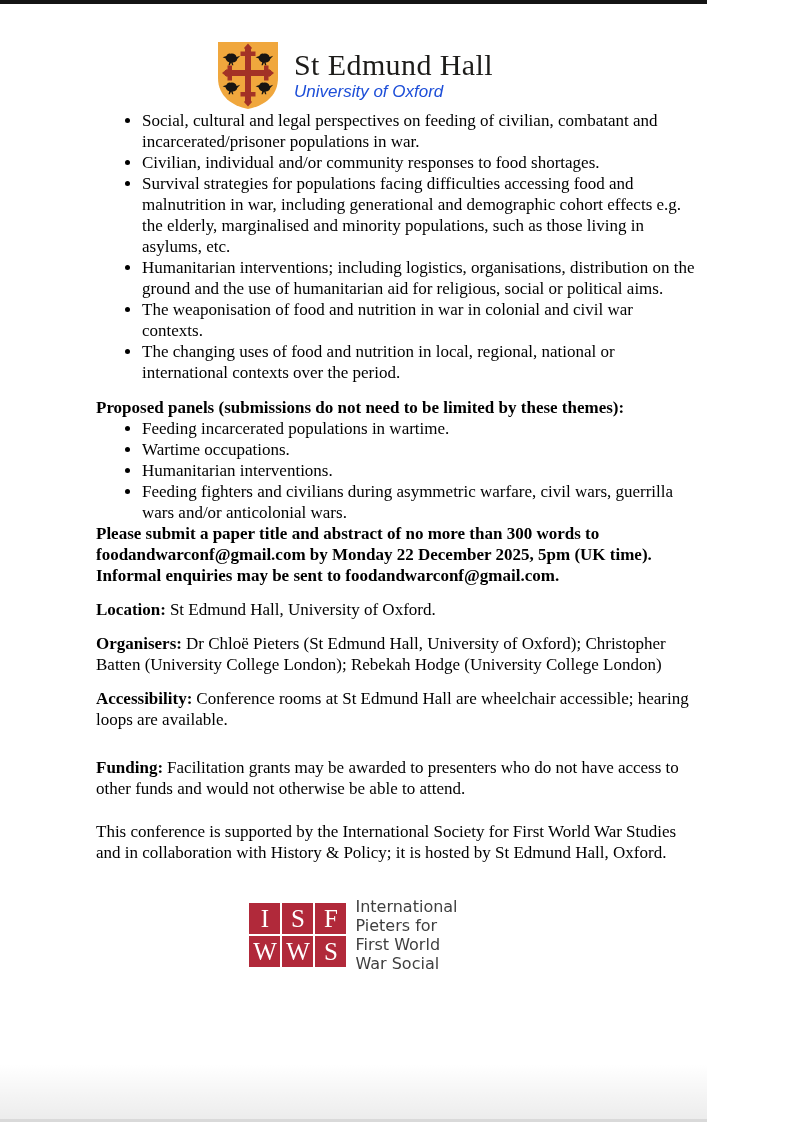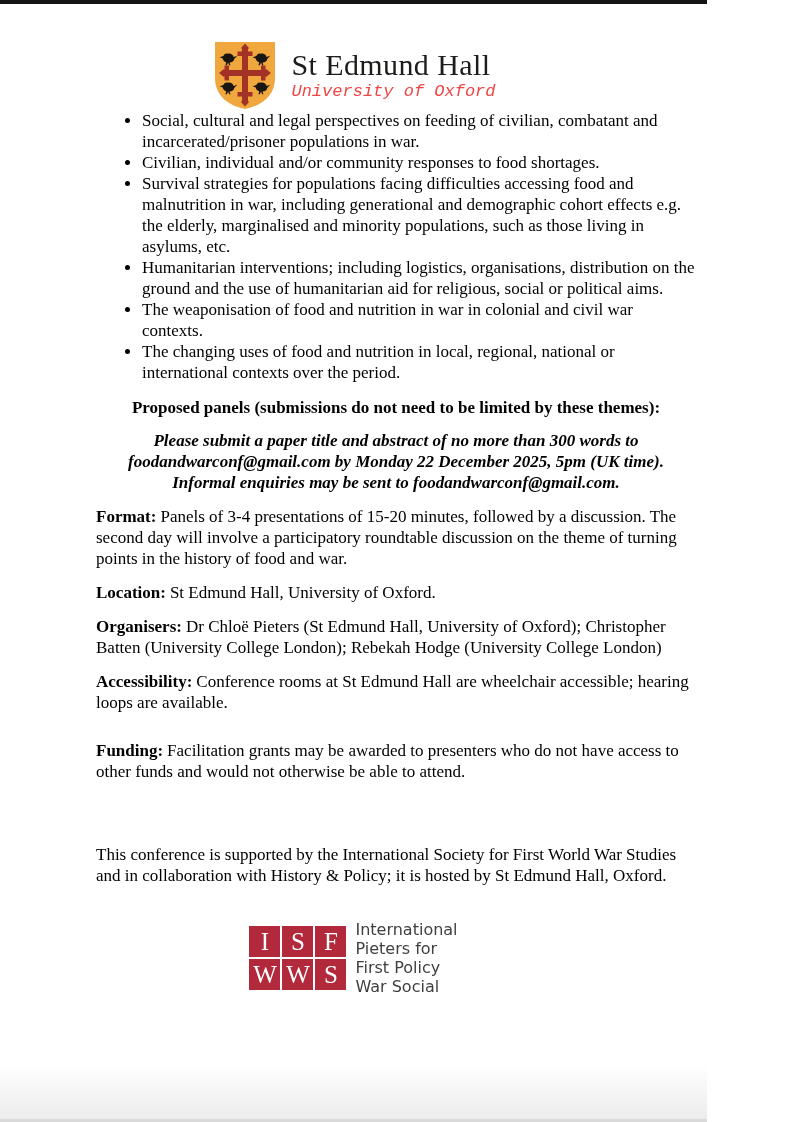--- a/index.html
+++ b/index.html
@@ -20,43 +20,43 @@
     display:flex;align-items:center;justify-content:center;
     padding-top:40px;
   }
   .crest{width:68px;height:70px;flex:0 0 auto;}
   .header-text{margin-left:12px;}
   .inst{
     font-family:"Liberation Serif", serif;
     font-size:30px;line-height:32px;color:#1d1c1a;letter-spacing:.4px;
   }
   .sub{
-    font-family:Liberation Mono, monospace;
-    font-style:italic;font-size:17px;line-height:21px;color:#ef4444;
+    font-family:Liberation Sans, sans-serif;
+    font-style:italic;font-size:17px;line-height:21px;color:#1d4ed8;
   }
   
   .content{
     width:600px;margin:0 0 0 96px;
     font-size:17px;line-height:21px;
   }
   ul.bullets{
     margin:0;padding:0 0 0 46px;list-style:disc outside;
   }
   ul.bullets li{margin:0;padding:0;}
   .list1{margin-top:32px;}
   .list2{margin-top:16px;}
   p{margin:0;}
-  .bold{font-weight:bold;text-align:center;}
+  .bold{font-weight:bold;}
   .panels-heading{margin-top:14px;}
-  .submission{margin-top:12px;font-style:italic;}
+  .submission{}
   .info{margin-top:13px;}
   .info .label{font-weight:bold;margin-right:4px;}
   .info.loc,.info.acc,.info.org{}
   .info.fund{margin-top:27px;}
-  .closing{margin-top:62px;}
+  .closing{margin-top:22px;}
   
   .footer-logo{
     margin-top:34px;
     display:flex;align-items:center;justify-content:center;
   }
   .tiles{
     display:grid;grid-template-columns:repeat(3,31px);
     grid-auto-rows:31px;gap:2px;
   }
   .tile{
@@ -120,24 +120,29 @@
       <li>Social, cultural and legal perspectives on feeding of civilian, combatant and incarcerated/prisoner populations in war.</li>
       <li>Civilian, individual and/or community responses to food shortages.</li>
       <li>Survival strategies for populations facing difficulties accessing food and malnutrition in war, including generational and demographic cohort effects e.g. the elderly, marginalised and minority populations, such as those living in asylums, etc.</li>
       <li>Humanitarian interventions; including logistics, organisations, distribution on the ground and the use of humanitarian aid for religious, social or political aims.</li>
       <li>The weaponisation of food and nutrition in war in colonial and civil war contexts.</li>
       <li>The changing uses of food and nutrition in local, regional, national or international contexts over the period.</li>
     </ul>
 
     <p class="bold panels-heading">Proposed panels (submissions do not need to be limited by these themes):</p>
 
+    <ul class="bullets list2">
+      <li>Feeding incarcerated populations in wartime.</li>
+      <li>Wartime occupations.</li>
+      <li>Humanitarian interventions.</li>
+      <li>Feeding fighters and civilians during asymmetric warfare, civil wars, guerrilla wars and/or anticolonial wars.</li>
+    </ul>
 
     <p class="bold submission">Please submit a paper title and abstract of no more than 300 words to foodandwarconf@gmail.com by Monday 22 December 2025, 5pm (UK time). Informal enquiries may be sent to foodandwarconf@gmail.com.</p>
 
-    <p class="info fmt"><span class="label">Format:</span><span>Panels of 3-4 presentations of 15-20 minutes, followed by a discussion. The second day will involve a participatory roundtable discussion on the theme of turning points in the history of food and war.</span></p>
 
     <p class="info loc"><span class="label">Location:</span><span>St Edmund Hall, University of Oxford.</span></p>
 
     <p class="info org"><span class="label">Organisers:</span><span>Dr Chloë Pieters (St Edmund Hall, University of Oxford); Christopher Batten (University College London); Rebekah Hodge (University College London)</span></p>
 
     <p class="info acc"><span class="label">Accessibility:</span><span>Conference rooms at St Edmund Hall are wheelchair accessible; hearing loops are available.</span></p>
 
     <p class="info fund"><span class="label">Funding:</span><span>Facilitation grants may be awarded to presenters who do not have access to other funds and would not otherwise be able to attend.</span></p>
 
     <p class="closing">This conference is supported by the International Society for First World War Studies and in collaboration with History &amp; Policy; it is hosted by St Edmund Hall, Oxford.</p>
@@ -148,20 +153,20 @@
       <div class="tile">I</div>
       <div class="tile">S</div>
       <div class="tile">F</div>
       <div class="tile">W</div>
       <div class="tile">W</div>
       <div class="tile">S</div>
     </div>
     <div class="footer-text">
       <div>International</div>
       <div>Pieters for</div>
-      <div>First Policy</div>
+      <div>First World</div>
       <div>War Social</div>
     </div>
   </div>
 
   <div class="bottom-shade"></div>
   <div class="bottom-line"></div>
 </div>
 
 </body></html>

